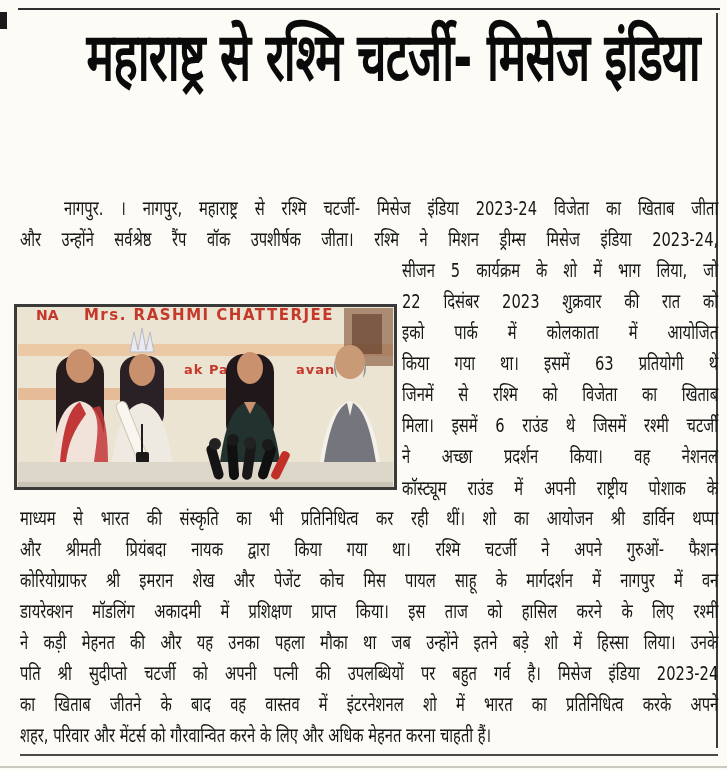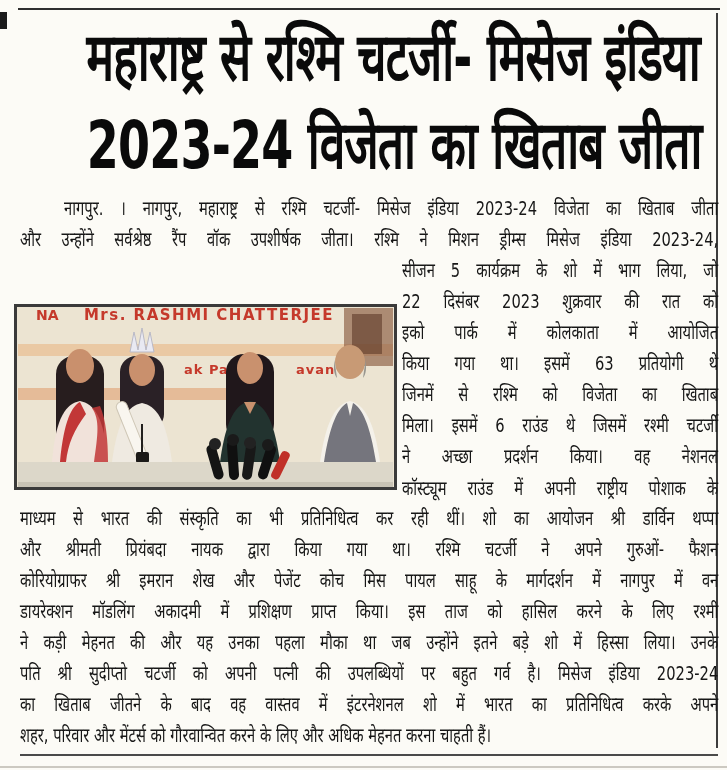--- a/index.html
+++ b/index.html
@@ -49,23 +49,20 @@
 <div class="page">
 
   <div class="top-rule rule"></div>
   <div class="edge-artifact"></div>
   <div class="right-rule rule"></div>
   <div class="bottom-rule rule"></div>
   <div class="bottom-rule2 rule"></div>
 
   <div class="hl hl1">
     <span>महाराष्ट्र से रश्मि चटर्जी- मिसेज इंडिया</span>
-  </div>
-  <div class="hl hl2">
-    <span>2023-24 विजेता का खिताब जीता</span>
   </div>
 
   <div class="ln full first" style="top:193px">नागपुर. । नागपुर, महाराष्ट्र से रश्मि चटर्जी- मिसेज इंडिया 2023-24 विजेता का खिताब जीता</div>
   <div class="ln full" style="top:224px">और उन्होंने सर्वश्रेष्ठ रैंप वॉक उपशीर्षक जीता। रश्मि ने मिशन ड्रीम्स मिसेज इंडिया 2023-24,</div>
   <div class="ln col" style="top:255px">सीजन 5 कार्यक्रम के शो में भाग लिया, जो</div>
   <div class="ln col" style="top:286px">22 दिसंबर 2023 शुक्रवार की रात को</div>
   <div class="ln col" style="top:317px">इको पार्क में कोलकाता में आयोजित</div>
   <div class="ln col" style="top:348px">किया गया था। इसमें 63 प्रतियोगी थे</div>
   <div class="ln col" style="top:379px">जिनमें से रश्मि को विजेता का खिताब</div>
   <div class="ln col" style="top:410px">मिला। इसमें 6 राउंड थे जिसमें रश्मी चटर्जी</div>

